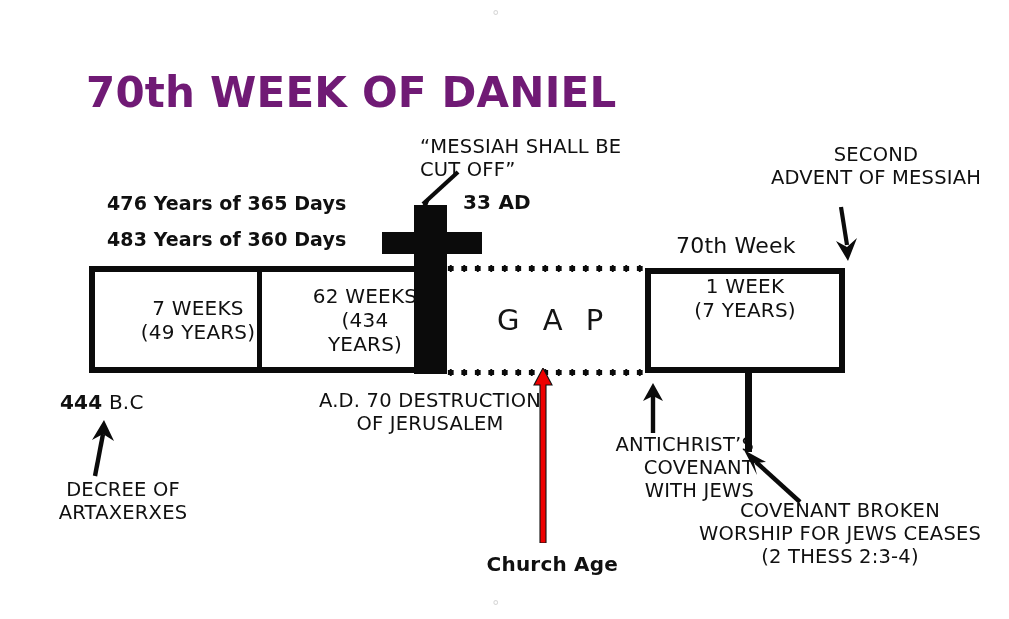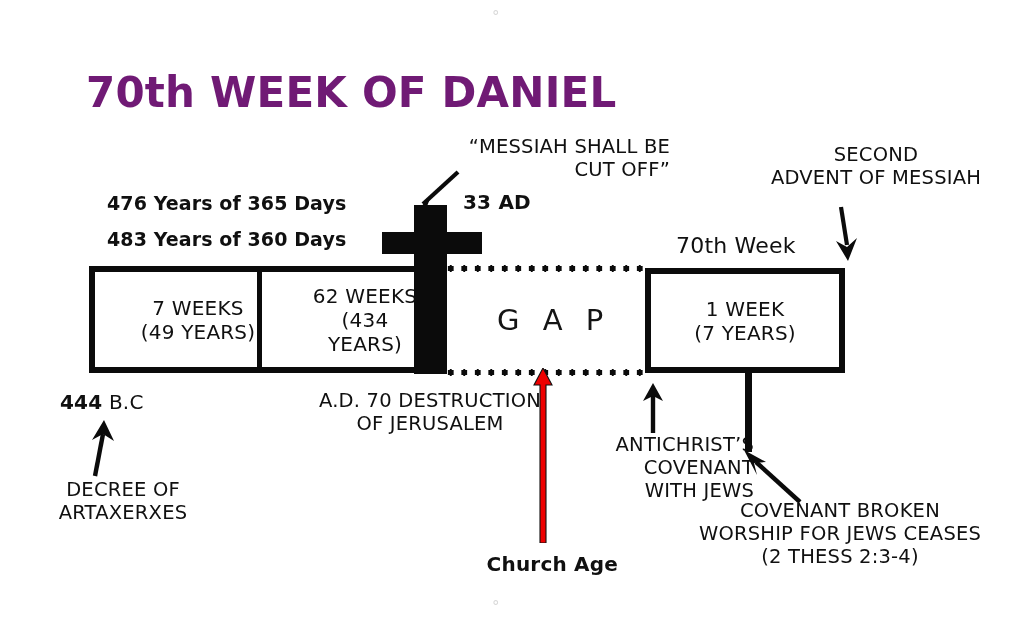--- a/index.html
+++ b/index.html
@@ -42,21 +42,21 @@
     letter-spacing: 0.1px;
     white-space: nowrap;
   }
 
   
   .tlbox {
     border: 6px solid #0b0b0b;
     background: #ffffff;
     box-sizing: border-box;
     display: flex;
-    align-items: center;
+    align-items: flex-start;
     justify-content: center;
   }
   .tlbox .boxtext {
     font-size: 20px;
     font-weight: 400;
     line-height: 1.2;
     text-align: center;
     letter-spacing: 0.2px;
     white-space: pre-line;
   }
@@ -174,21 +174,21 @@
   .arrowsvg { overflow: visible; }
 
   
   #years-365 { left: 107px; top: 192px; }
   #years-360 { left: 107px; top: 228px; }
 
   #messiah-cut-off {
     left: 420px;
     top: 135px;
     width: 250px;
-    text-align: right;
+    text-align: left;
     font-size: 19.5px;
     line-height: 1.18;
     letter-spacing: 0.2px;
   }
   #ad33 {
     left: 463px;
     top: 190px;
     font-size: 20px;
     font-weight: 700;
     letter-spacing: 0.2px;

